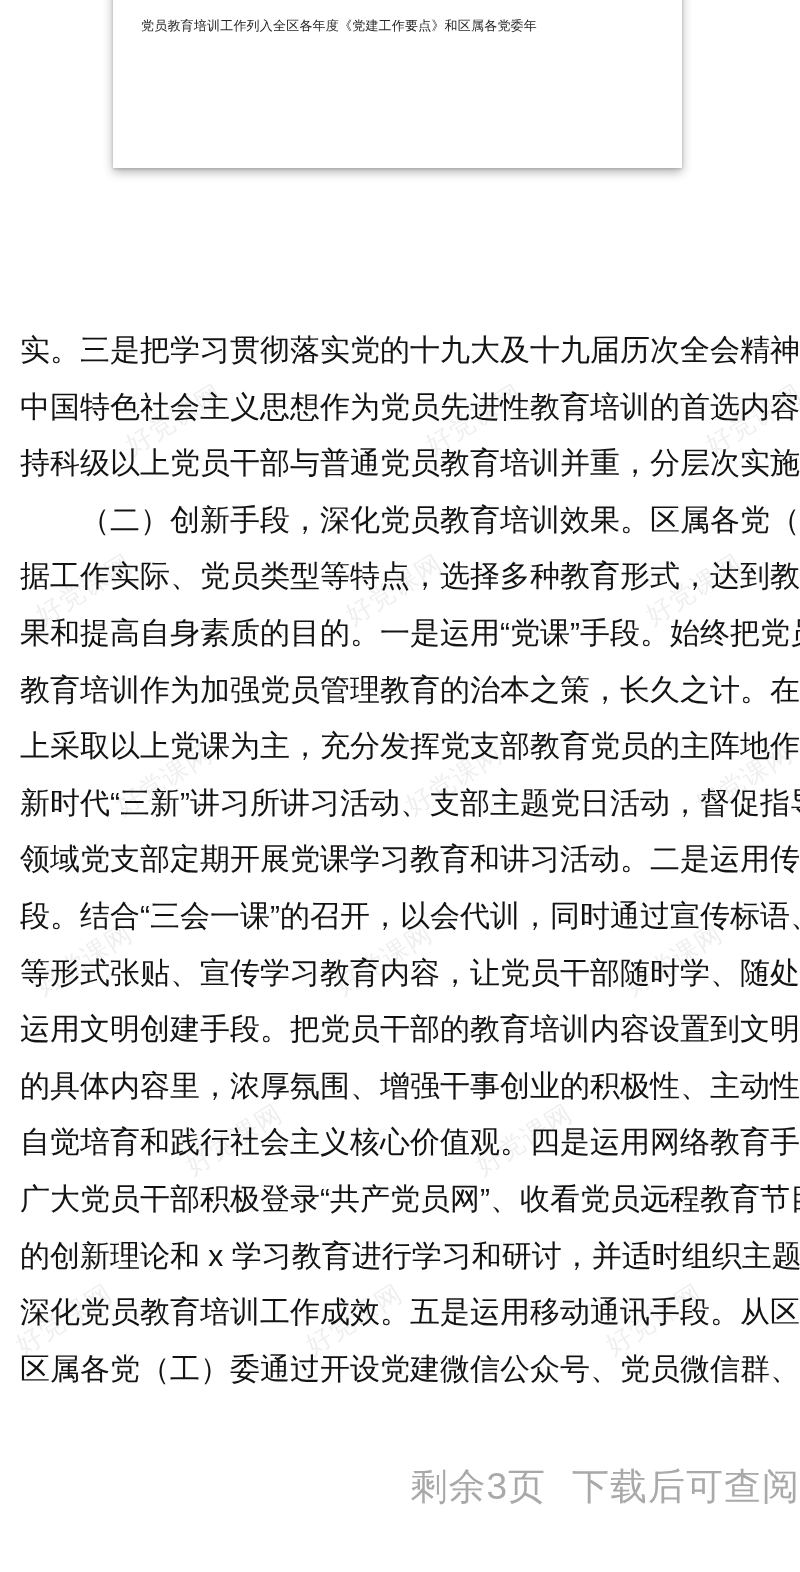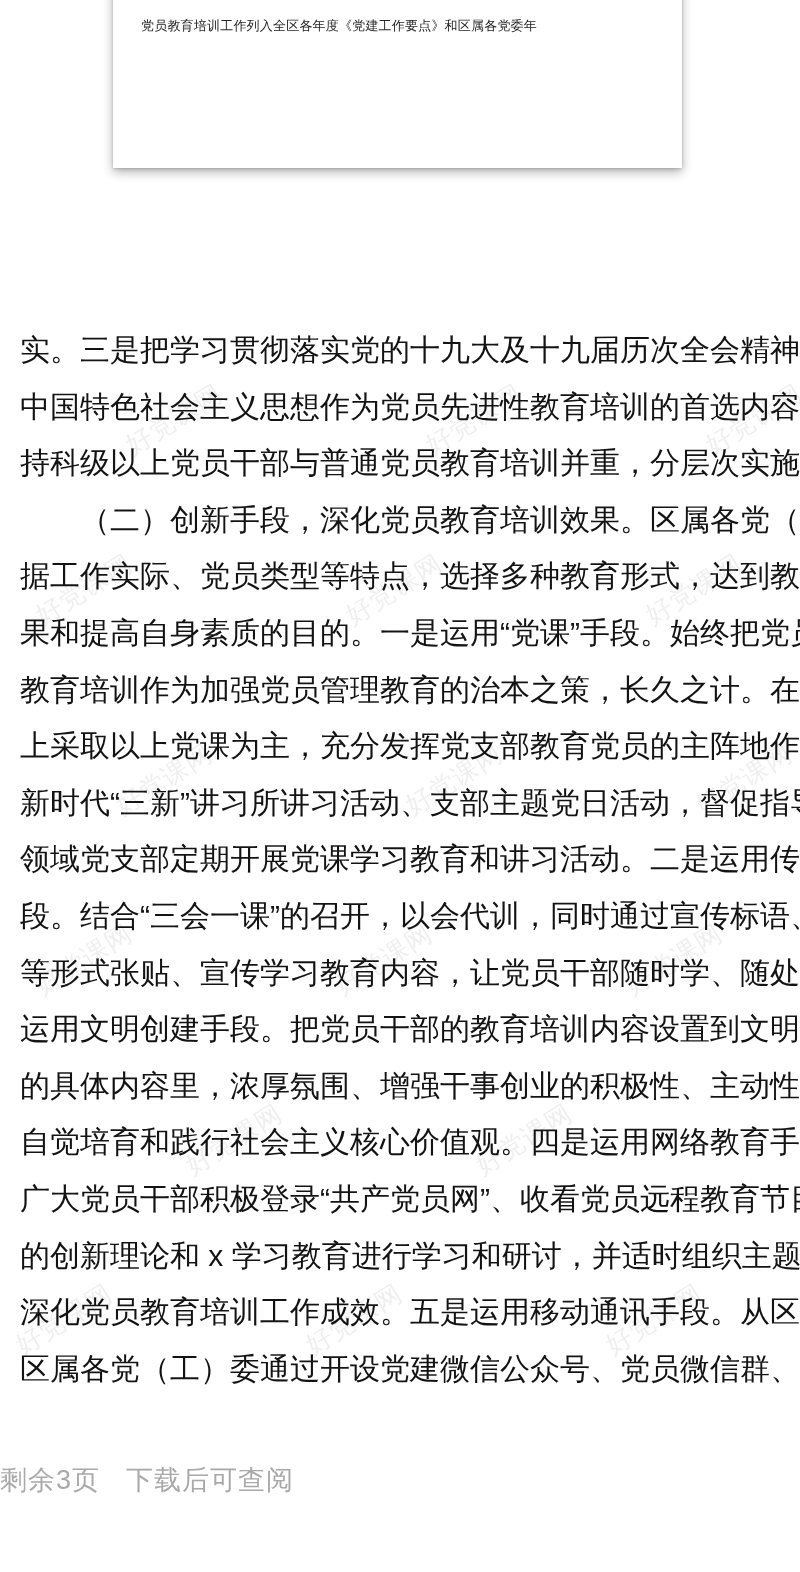--- a/index.html
+++ b/index.html
@@ -92,22 +92,22 @@
     letter-spacing: 1px;
     font-weight: 400;
   }
 
   
   .footer-note {
     position: absolute;
     left: 0;
     top: 1462px;
     width: 800px;
-    text-align: left;
-    font-size: 27px;
+    text-align: right;
+    font-size: 37px;
     color: #a9a9a9;
     letter-spacing: 1px;
     font-family: "Liberation Sans", "DejaVu Sans", sans-serif;
   }
   .footer-note .gap { display: inline-block; width: 26px; }
 </style>
 </head>
 <body>
 
 <div class="page-card-top">

